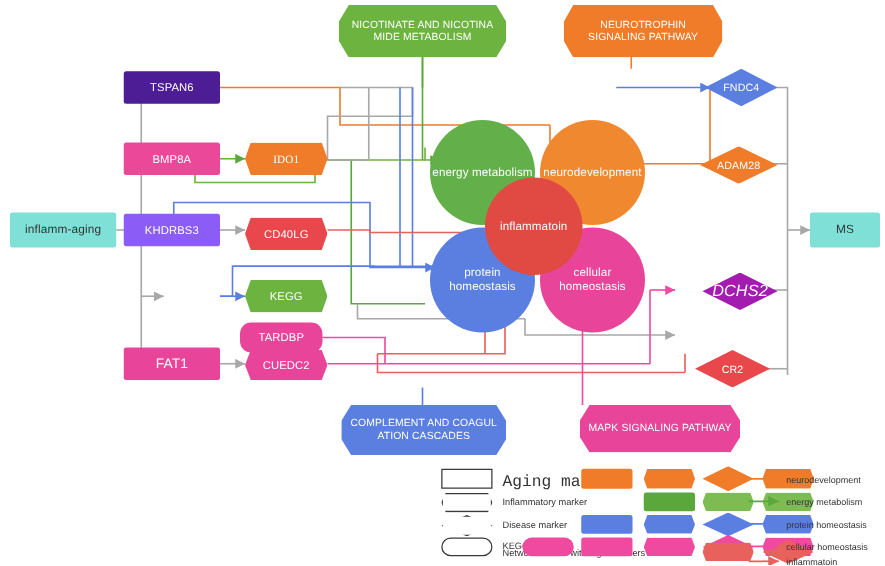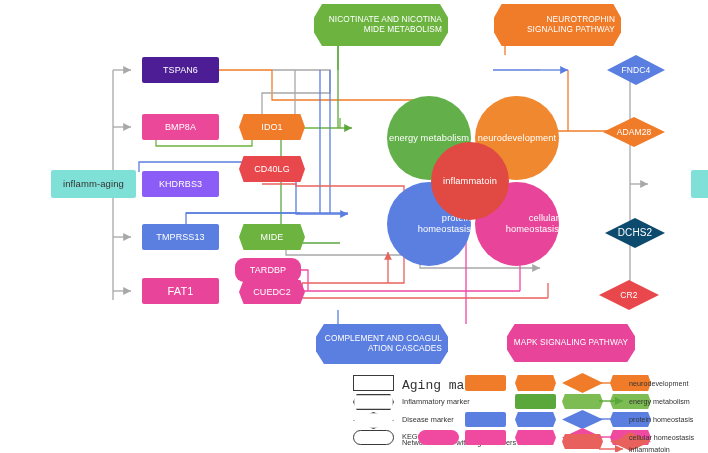--- a/index.html
+++ b/index.html
@@ -1,22 +1,22 @@
 <!DOCTYPE html>
 <html><head>
 <meta charset="utf-8">
 <style>
   html,body{margin:0;padding:0;background:#ffffff;}
   body{width:708px;height:453px;overflow:hidden;
        font-family:"Liberation Sans","DejaVu Sans",sans-serif;}
   #stage{position:relative;width:708px;height:453px;}
   #edges{position:absolute;left:0;top:0;width:708px;height:453px;}
   .node{position:absolute;display:flex;align-items:center;justify-content:center;
-        text-align:right;color:#ffffff;line-height:1.18;box-sizing:border-box;
-        letter-spacing:.1px;margin-left:43px;}
+        text-align:center;color:#ffffff;line-height:1.18;box-sizing:border-box;
+        letter-spacing:.1px;}
   .rect{border-radius:2px;}
   .round{border-radius:9px;}
   .hex{clip-path:polygon(7% 0,93% 0,100% 50%,93% 100%,7% 100%,0 50%);}
   .oct{clip-path:polygon(6% 0,94% 0,100% 32%,100% 68%,94% 100%,6% 100%,0 68%,0 32%);}
   .dia{clip-path:polygon(50% 0,100% 50%,50% 100%,0 50%);}
   .circ{border-radius:50%;}
   .legend-label{position:absolute;color:#333333;white-space:nowrap;}
   .sw{position:absolute;}
   .lg-out{position:absolute;border:1.3px solid #3a3a3a;box-sizing:border-box;background:#fff;}
 </style>
@@ -116,38 +116,37 @@
 
   <div class="node oct" style="left:271px;top:4px;width:134px;height:42px;background:#6cb33f;font-size:8.3px;padding:0 6px;">NICOTINATE AND NICOTINA MIDE METABOLISM</div>
   <div class="node oct" style="left:273px;top:324px;width:132px;height:40px;background:#5b7fe0;font-size:8.3px;padding:0 6px;">COMPLEMENT AND COAGUL ATION CASCADES</div>
 
   <div class="node oct" style="left:451px;top:4px;width:127px;height:42px;background:#f07c2a;font-size:8.3px;padding:0 6px;">NEUROTROPHIN SIGNALING PATHWAY</div>
   <div class="node oct" style="left:464px;top:324px;width:128px;height:38px;background:#e8459a;font-size:8.3px;padding:0 6px;">MAPK SIGNALING PATHWAY</div>
 
   <div class="node rect" style="left:99px;top:57px;width:77px;height:26px;background:#4c1d95;font-size:9px;">TSPAN6</div>
   <div class="node rect" style="left:99px;top:114px;width:77px;height:26px;background:#ec4899;font-size:9px;">BMP8A</div>
   <div class="node rect" style="left:99px;top:171px;width:77px;height:26px;background:#8b5cf6;font-size:9px;">KHDRBS3</div>
-  <div class="node rect" style="left:99px;top:224px;width:77px;height:26px;background:#5b7fe0;font-size:9px;">TMPRSS13</div>
   <div class="node rect" style="left:99px;top:278px;width:77px;height:26px;background:#e8459a;font-size:11px;">FAT1</div>
 
-  <div class="node hex" style="left:196px;top:114px;width:66px;height:26px;background:#f07c2a;font-size:9px;">IDO1</div>
-  <div class="node hex" style="left:196px;top:156px;width:66px;height:26px;background:#e8474b;font-size:9px;">CD40LG</div>
-  <div class="node hex" style="left:196px;top:224px;width:66px;height:26px;background:#6cb33f;font-size:9px;">MIDE</div>
+  <div class="node hex" style="left:196px;top:114px;width:66px;height:26px;background:#f07c2a;font-size:9px;font-family:Liberation Serif, serif;">IDO1</div>
+  <div class="node hex" style="left:196px;top:174px;width:66px;height:26px;background:#e8474b;font-size:9px;">CD40LG</div>
+  <div class="node hex" style="left:196px;top:224px;width:66px;height:26px;background:#6cb33f;font-size:9px;">KEGG</div>
   <div class="node round" style="left:192px;top:258px;width:66px;height:24px;background:#e8459a;font-size:9px;">TARDBP</div>
   <div class="node hex" style="left:196px;top:280px;width:66px;height:24px;background:#e8459a;font-size:9px;">CUEDC2</div>
 
   <div class="node circ" style="left:344px;top:96px;width:84px;height:84px;background:#63b04a;font-size:9.3px;">energy metabolism</div>
   <div class="node circ" style="left:432px;top:96px;width:84px;height:84px;background:#f0882f;font-size:9.3px;padding:0 12px;">neurodevelopment</div>
   <div class="node circ" style="left:388px;top:142px;width:78px;height:78px;background:#e04a42;font-size:9.3px;z-index:3;">inflammatoin</div>
   <div class="node circ" style="left:344px;top:182px;width:84px;height:84px;background:#5b7fe0;font-size:9.3px;">protein homeostasis</div>
   <div class="node circ" style="left:432px;top:182px;width:84px;height:84px;background:#e8459a;font-size:9.3px;">cellular homeostasis</div>
 
   <div class="node dia" style="left:564px;top:55px;width:58px;height:30px;background:#5b7fe0;font-size:8.5px;">FNDC4</div>
   <div class="node dia" style="left:560px;top:117px;width:62px;height:30px;background:#f07c2a;font-size:8.5px;">ADAM28</div>
-  <div class="node dia" style="left:562px;top:218px;width:60px;height:30px;background:#0c4a6e;font-size:10px;">DCHS2</div>
+  <div class="node dia" style="left:562px;top:218px;width:60px;height:30px;background:#a21caf;font-size:13px;font-style:italic;">DCHS2</div>
   <div class="node dia" style="left:556px;top:280px;width:60px;height:30px;background:#e8474b;font-size:8.5px;">CR2</div>
 
   <div>
 
     <div class="lg-out" style="left:353px;top:375px;width:41px;height:16px;"></div>
     <div class="lg-out" style="left:353px;top:394px;width:41px;height:16px;clip-path:polygon(9% 0,91% 0,100% 50%,91% 100%,9% 100%,0 50%);border:none;background:#fff;box-shadow:inset 0 0 0 1.3px #3a3a3a;"></div>
     <div class="lg-out" style="left:353px;top:412px;width:41px;height:17px;clip-path:polygon(50% 0,100% 50%,50% 100%,0 50%);border:none;box-shadow:inset 0 0 0 1.3px #3a3a3a;"></div>
     <div class="lg-out" style="left:353px;top:430px;width:41px;height:15px;border-radius:8px;"></div>
     <div class="lg-out" style="left:353px;top:431px;width:41px;height:15px;border-radius:8px;opacity:0;"></div>
 

